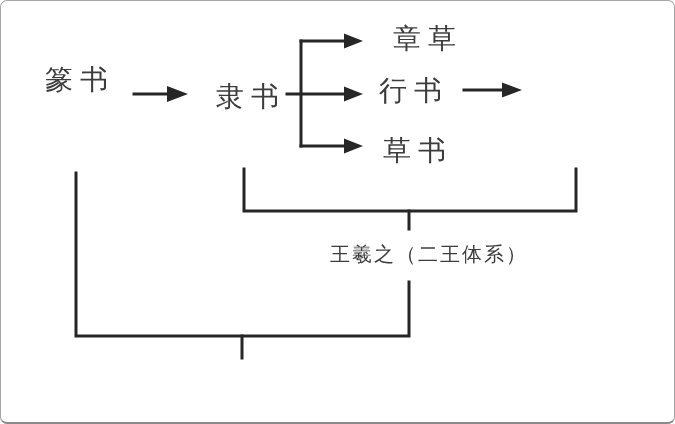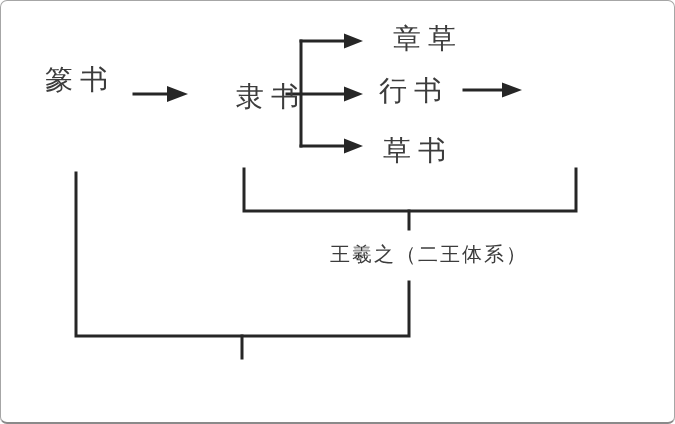--- a/index.html
+++ b/index.html
@@ -35,21 +35,21 @@
   .node-label {
     font-size: 28px;
     letter-spacing: 7px;
   }
   .annot-label {
     font-size: 20px;
     letter-spacing: 2px;
   }
   
   .pos-zhuanshu { left: 79px;  top: 79px;  }
-  .pos-lishu    { left: 250px; top: 96px; margin-left: 20px;  }
+  .pos-lishu    { left: 250px; top: 96px;  }
   .pos-zhangcao { left: 417px; top: 38px; margin-left: 10px;  }
   .pos-xingshu  { left: 413px; top: 90px;  }
   .pos-caoshu   { left: 417px; top: 142px; margin-top: 8px; }
   .pos-kaishu   { left: 582px; top: 90px;  }
   .pos-wang     { left: 428px; top: 253px; }
   .pos-yan      { left: 245px; top: 377px; letter-spacing: 4px; }
 </style>
 </head>
 <body>
 

